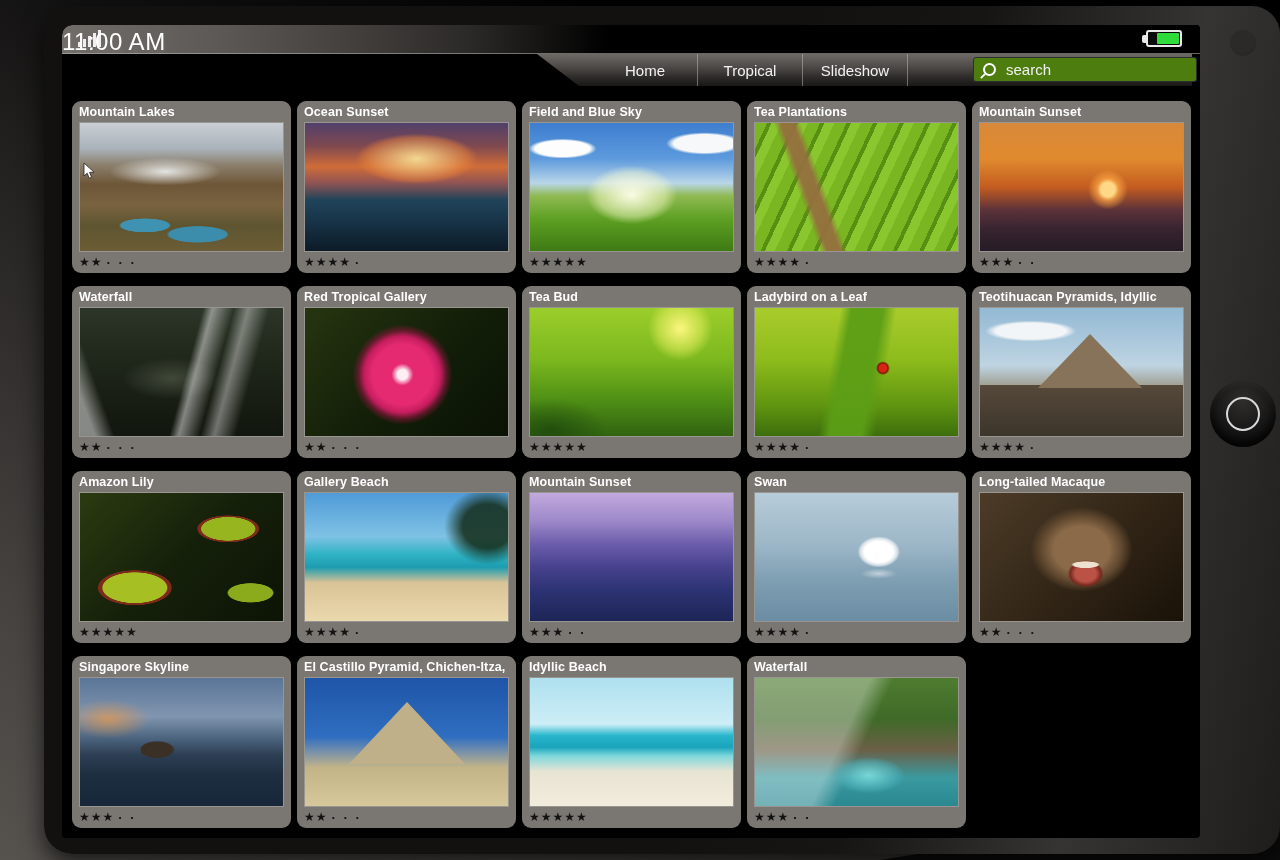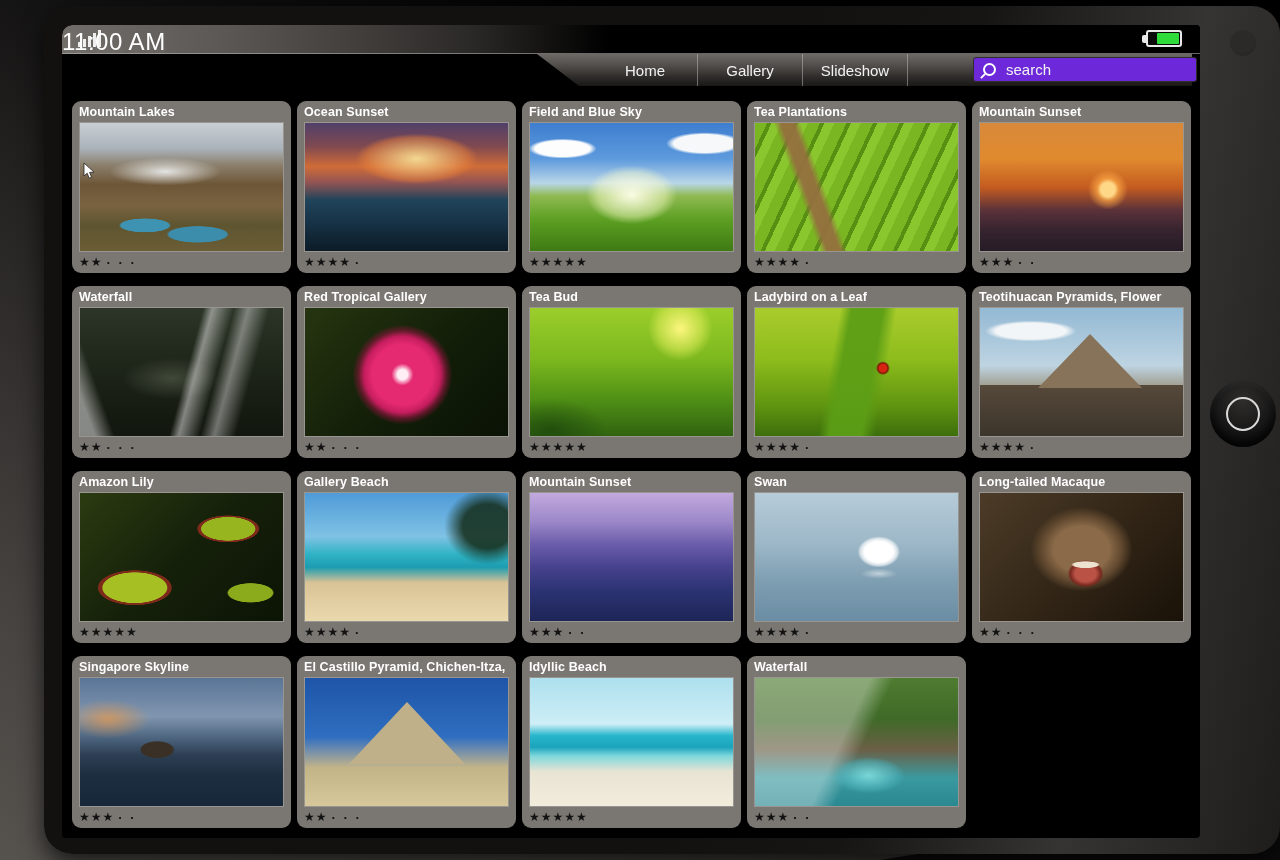--- a/index.html
+++ b/index.html
@@ -69,21 +69,21 @@
     clip-path:polygon(0 0,100% 0,100% 100%,42px 100%);
     display:flex;align-items:stretch;padding-left:56px;box-sizing:border-box;
   }
   .tab{
     width:104px;display:flex;align-items:center;justify-content:center;
     color:var(--nav-text,#f2f2f2);font-size:15px;cursor:pointer;
     border-right:1px solid rgba(205,203,200,.45);
   }
   .search-box{
     position:absolute;right:3px;top:3px;width:224px;height:25px;
-    background:#6d28d9;border:1px solid #2e2e2e;border-radius:3px;
+    background:#4d7c0f;border:1px solid #2e2e2e;border-radius:3px;
     display:flex;align-items:center;gap:8px;padding:0 9px;box-sizing:border-box;
   }
   .lens{width:9px;height:9px;border:2px solid #fff;border-radius:50%;position:relative;flex:0 0 auto;}
   .lens::after{content:'';position:absolute;width:2px;height:6px;background:#fff;
     left:-3px;top:8px;transform:rotate(45deg);}
   .search-box input{
     background:transparent;border:none;outline:none;color:#f2f2f2;
     font-size:15px;font-family:"Liberation Sans",sans-serif;width:170px;
   }
   .search-box input::placeholder{color:#f2f2f2;opacity:1;}
@@ -217,21 +217,21 @@
         <span class="nub"></span>
         <span class="body">
             <span class="fill" style="width: 72%;"></span>
           </span>
       </div>
     </div>
 
     <div class="nav-bar">
       <div class="tab-strip">
         <div class="tab">Home</div>
-        <div class="tab">Gallery</div>
+        <div class="tab">Tropical</div>
         <div class="tab">Slideshow</div>
       </div>
       <div class="search-box">
         <span class="lens"></span>
         <input type="text" placeholder="search" style="">
       </div>
     </div>
 
     <div class="grid">
   <figure class="card">
@@ -309,21 +309,21 @@
   <figure class="card">
     <figcaption class="card-title">Ladybird on a Leaf</figcaption>
     <div class="photo ph-ladybird"></div>
     <div class="rating">
       <span class="stars-filled">★★★★</span>
       <span class="stars-empty">·</span>
     </div>
   </figure>
 
   <figure class="card">
-    <figcaption class="card-title">Teotihuacan Pyramids, Flower</figcaption>
+    <figcaption class="card-title">Teotihuacan Pyramids, Idyllic</figcaption>
     <div class="photo ph-teotihuacan"></div>
     <div class="rating">
       <span class="stars-filled">★★★★</span>
       <span class="stars-empty">·</span>
     </div>
   </figure>
 
   <figure class="card">
     <figcaption class="card-title">Amazon Lily</figcaption>
     <div class="photo ph-amazon-lily"></div>

